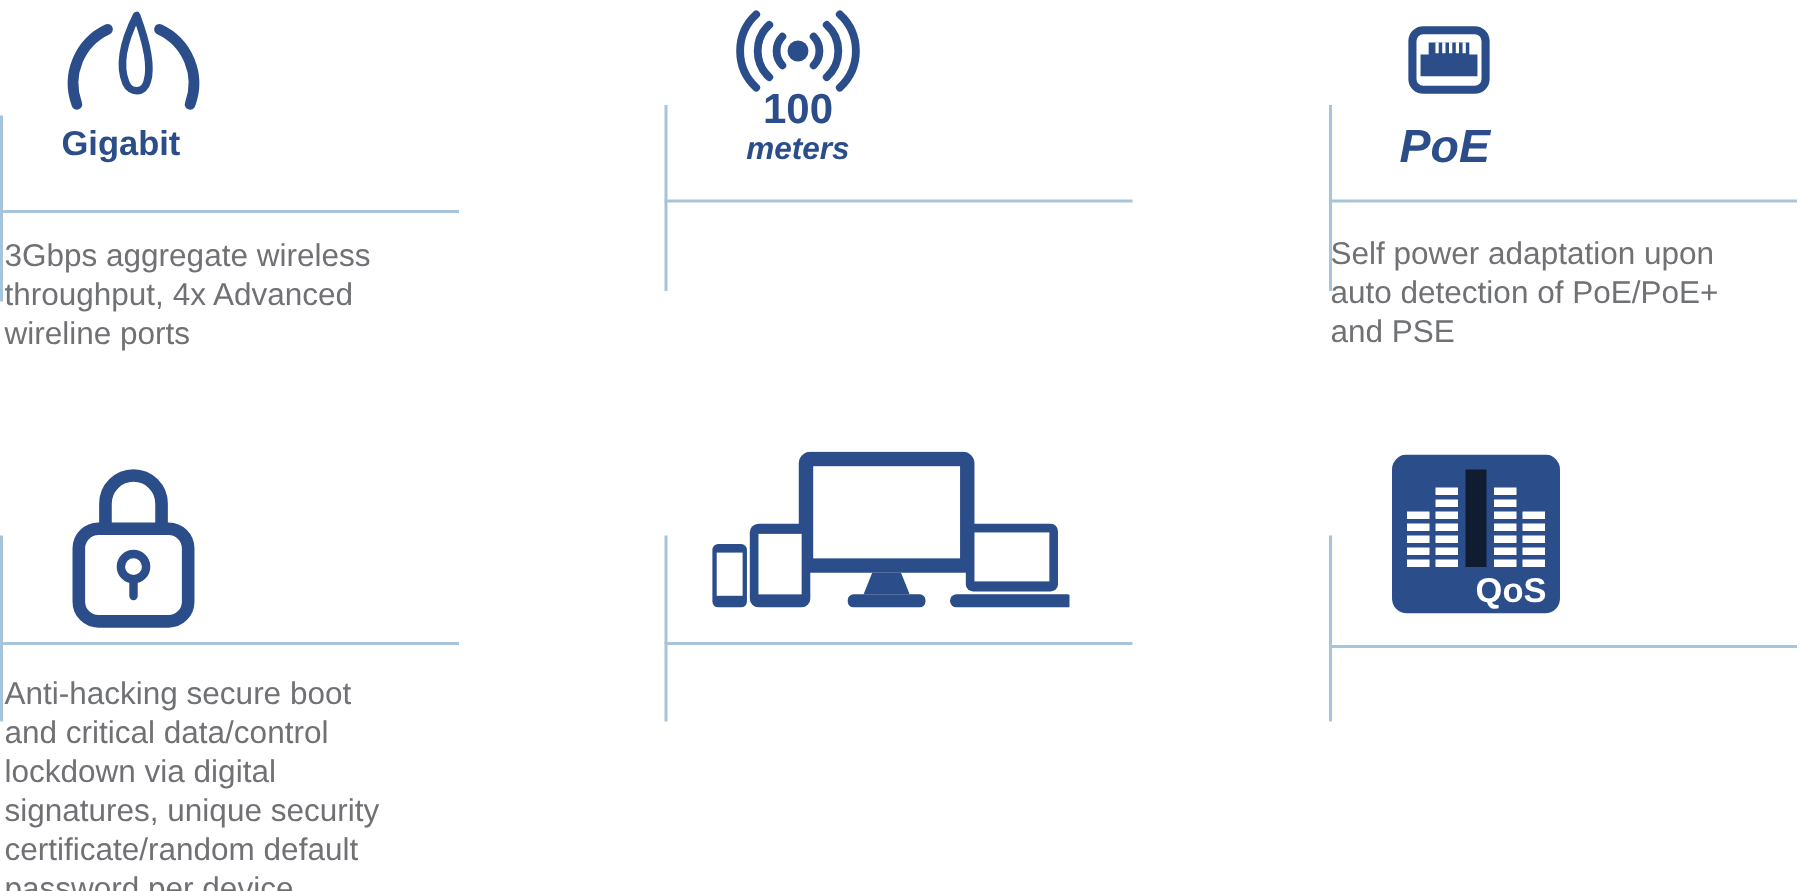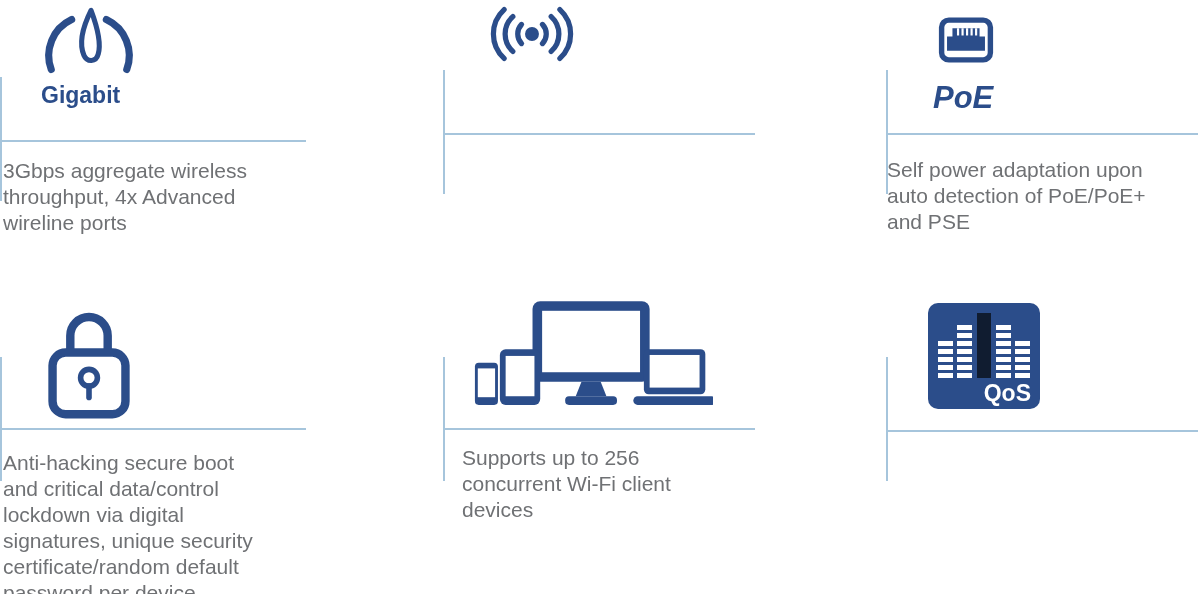--- a/index.html
+++ b/index.html
@@ -85,20 +85,24 @@
   <section class="cell c2">
     <svg class="icon" width="108" height="62" viewBox="0 0 124 62" fill="none">
       <circle cx="62" cy="31" r="8" fill="#2b4d8a"></circle>
       <path d="M50,20 A16,16 0 0 0 50,42" stroke="#2b4d8a" stroke-width="6" stroke-linecap="round"></path>
       <path d="M40,11 A27,27 0 0 0 40,51" stroke="#2b4d8a" stroke-width="6" stroke-linecap="round"></path>
       <path d="M30,3  A38,38 0 0 0 30,59" stroke="#2b4d8a" stroke-width="6" stroke-linecap="round"></path>
       <path d="M74,20 A16,16 0 0 1 74,42" stroke="#2b4d8a" stroke-width="6" stroke-linecap="round"></path>
       <path d="M84,11 A27,27 0 0 1 84,51" stroke="#2b4d8a" stroke-width="6" stroke-linecap="round"></path>
       <path d="M94,3  A38,38 0 0 1 94,59" stroke="#2b4d8a" stroke-width="6" stroke-linecap="round"></path>
     </svg>
+    <div class="meters-wrap">
+      <div class="meters-top">100</div>
+      <div class="meters-bottom">meters</div>
+    </div>
     <span class="vline"></span>
     <span class="hline"></span>
   </section>
 
   <section class="cell c3">
     <svg class="icon" width="56" height="50" viewBox="0 0 62 52" fill="none">
       <rect x="4" y="4" width="54" height="44" rx="8" stroke="#2b4d8a" stroke-width="6"></rect>
       <path d="M16,13 h30 v9 h6 v16 H10 v-16 h6 Z" fill="#2b4d8a"></path>
       <rect x="21" y="13" width="2.4" height="8" fill="#ffffff"></rect>
       <rect x="26" y="13" width="2.4" height="8" fill="#ffffff"></rect>
@@ -140,23 +144,20 @@
       <rect x="28" y="50" width="42" height="58" rx="6" fill="#2b4d8a"></rect>
       <rect x="34" y="57" width="30" height="42" fill="#ffffff"></rect>
       <rect x="2" y="64" width="24" height="44" rx="4" fill="#2b4d8a"></rect>
       <rect x="5" y="70" width="18" height="30" fill="#ffffff"></rect>
       <rect x="178" y="50" width="64" height="47" rx="5" fill="#2b4d8a"></rect>
       <rect x="184" y="56" width="52" height="34" fill="#ffffff"></rect>
       <rect x="167" y="99" width="86" height="9" rx="4.5" fill="#2b4d8a"></rect>
     </svg>
     <span class="vline"></span>
     <span class="hline"></span>
-    <p class="desc">Supports up to 256
-concurrent Wi-Fi client
-devices</p>
   </section>
 
   <section class="cell c6">
     <svg class="icon" width="112" height="106" viewBox="0 0 112 106" fill="none">
       <rect x="0" y="0" width="112" height="106" rx="10" fill="#2b4d8a"></rect>
 
       <rect x="10" y="38" width="15" height="5" fill="#ffffff"></rect>
       <rect x="10" y="46" width="15" height="5" fill="#ffffff"></rect>
       <rect x="10" y="54" width="15" height="5" fill="#ffffff"></rect>
       <rect x="10" y="62" width="15" height="5" fill="#ffffff"></rect>

